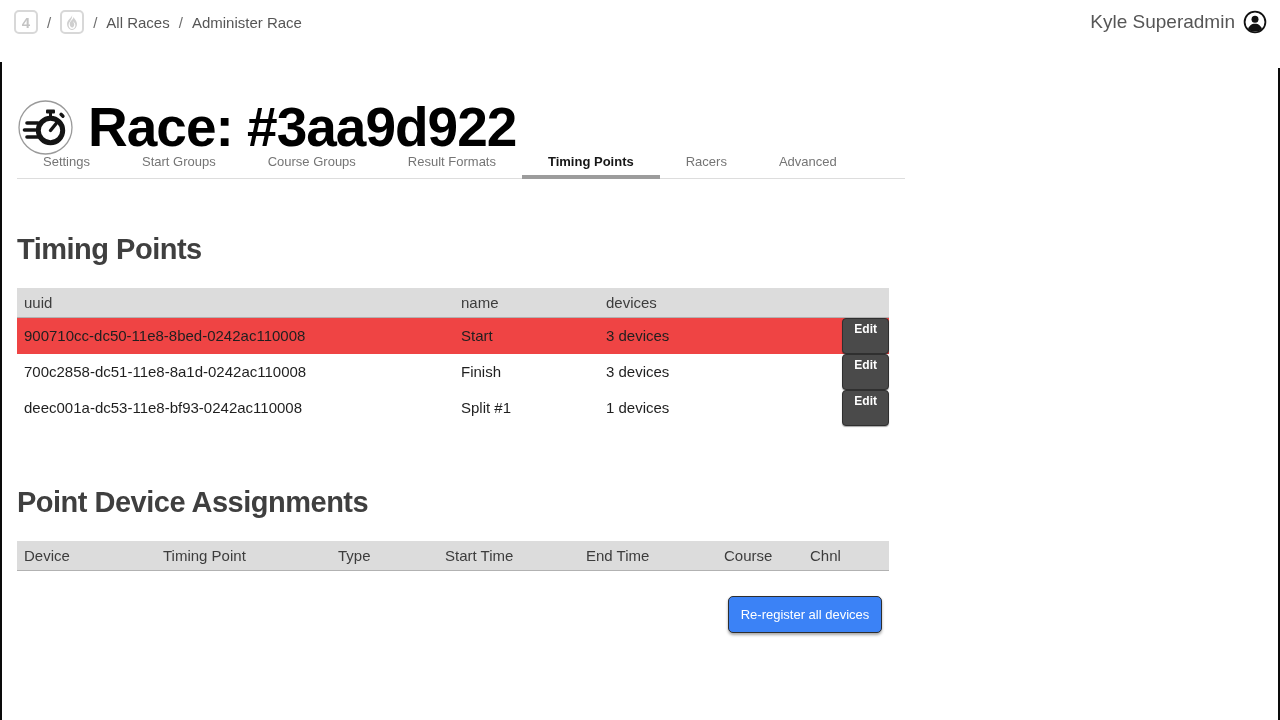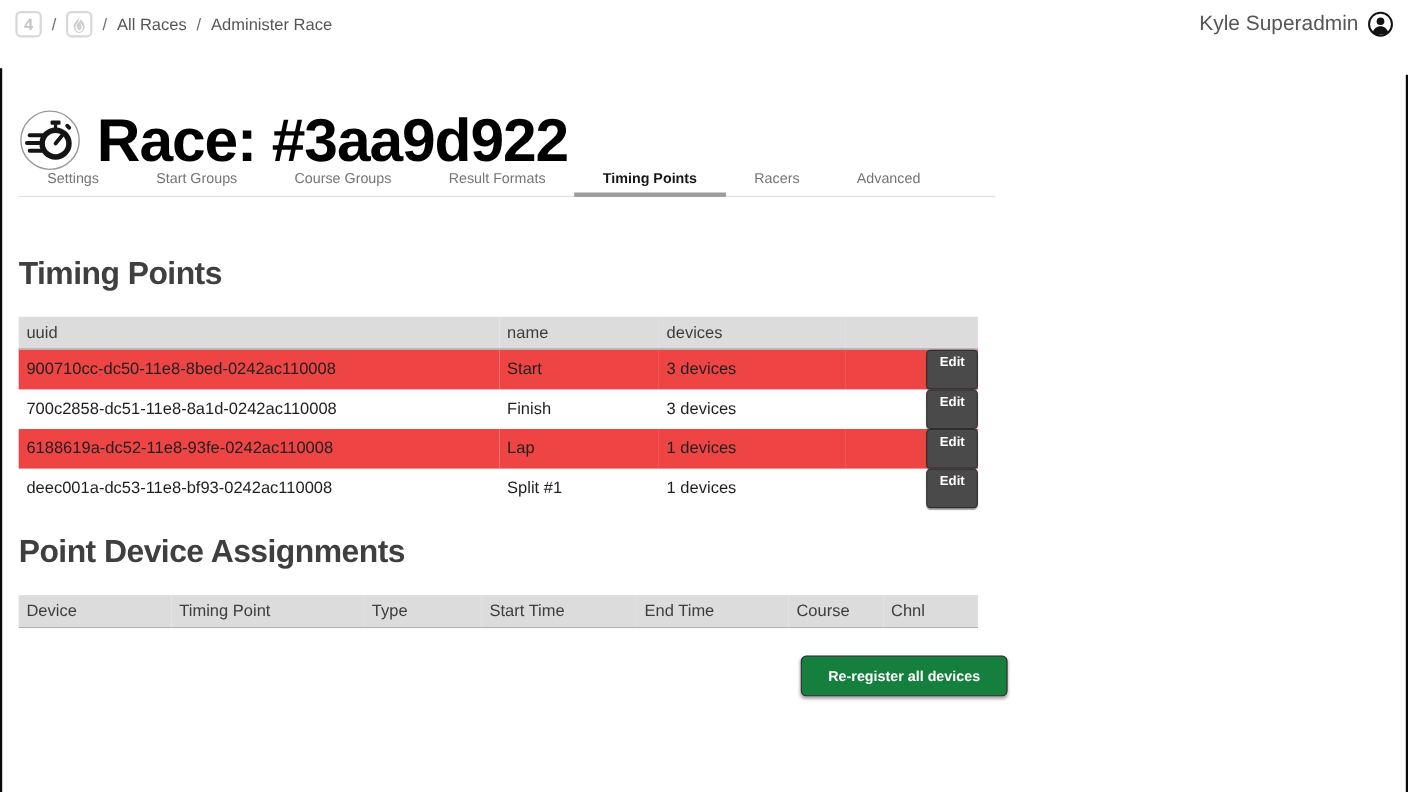--- a/index.html
+++ b/index.html
@@ -48,23 +48,23 @@
   thead th { background:#dcdcdc; height:29px; text-align:left; font-weight:normal;
              color:#3d3d3d; padding:0 0 0 7px; border-bottom:1px solid #b2b2b2; }
   tbody td { height:29px; padding:0 0 0 7px; color:#1f1f1f; }
   tbody tr.stripe { background:#ef4444; }
   td.action-cell { text-align:right; padding:0; }
   .edit-btn { display:inline-block; background:#4a4a4a; color:#ffffff; border:1px solid #2f2f2f;
               border-radius:4px; font-size:12px; font-weight:bold; padding:3px 11px 17px;
               cursor:pointer; font-family:inherit; box-shadow:0 1px 1px rgba(0,0,0,0.35); }
 
   
-  .reregister-btn { position:absolute; top:596px; left:728px; width:188px; height:37px;
-                    background:#15803d; color:#ffffff; border:1px solid #2e2e2e; border-radius:5px;
-                    font-size:13px; font-weight:bold; font-family:inherit; cursor:pointer;
+  .reregister-btn { position:absolute; top:596px; left:728px; width:154px; height:37px;
+                    background:#3b82f6; color:#ffffff; border:1px solid #2e2e2e; border-radius:5px;
+                    font-size:13px; font-weight:normal; font-family:inherit; cursor:pointer;
                     box-shadow:0 2px 3px rgba(0,0,0,0.35); }
 </style>
 </head>
 <body>
 
 <div class="edge-left"></div>
 <div class="edge-right"></div>
 
 <div class="topbar">
   <div class="crumbs">
@@ -149,28 +149,20 @@
       </td>
     </tr>
     <tr>
       <td>700c2858-dc51-11e8-8a1d-0242ac110008</td>
       <td>Finish</td>
       <td>3 devices</td>
       <td class="action-cell">
         <button class="edit-btn">Edit</button>
       </td>
     </tr>
-    <tr class="stripe">
-      <td>6188619a-dc52-11e8-93fe-0242ac110008</td>
-      <td>Lap</td>
-      <td>1 devices</td>
-      <td class="action-cell">
-        <button class="edit-btn">Edit</button>
-      </td>
-    </tr>
     <tr>
       <td>deec001a-dc53-11e8-bf93-0242ac110008</td>
       <td>Split #1</td>
       <td>1 devices</td>
       <td class="action-cell">
         <button class="edit-btn">Edit</button>
       </td>
     </tr>
   </tbody>
 </table>

